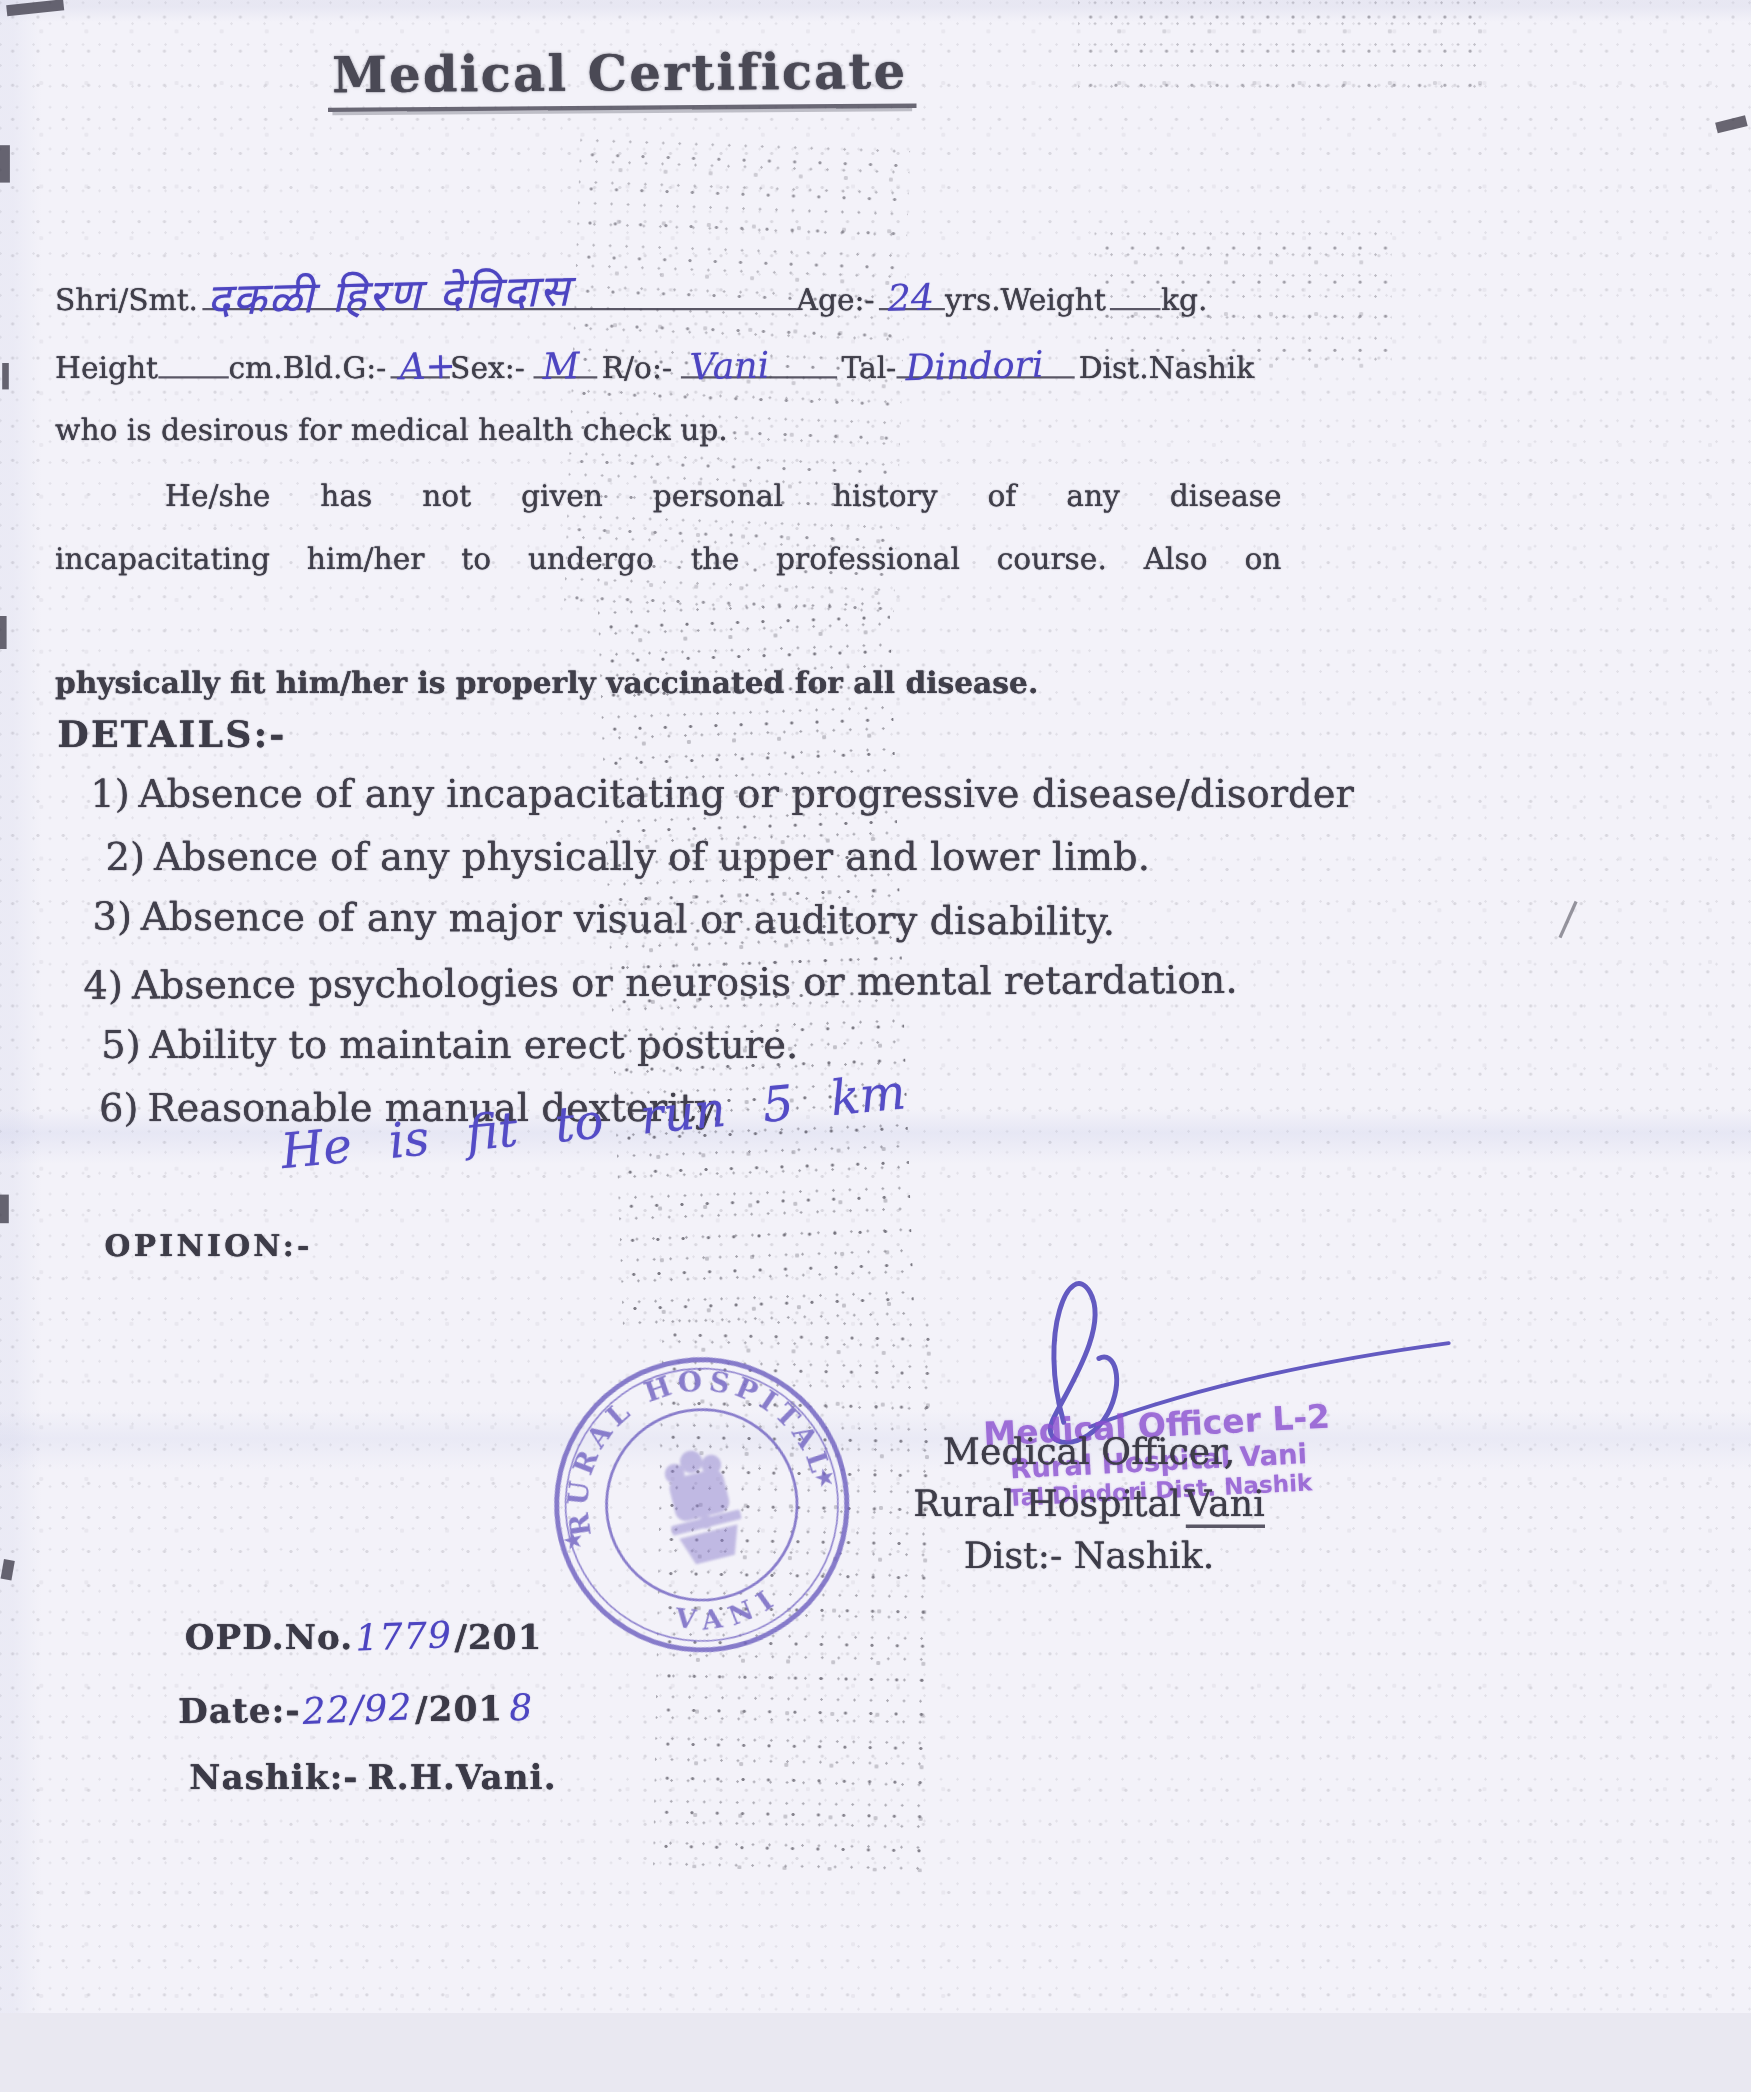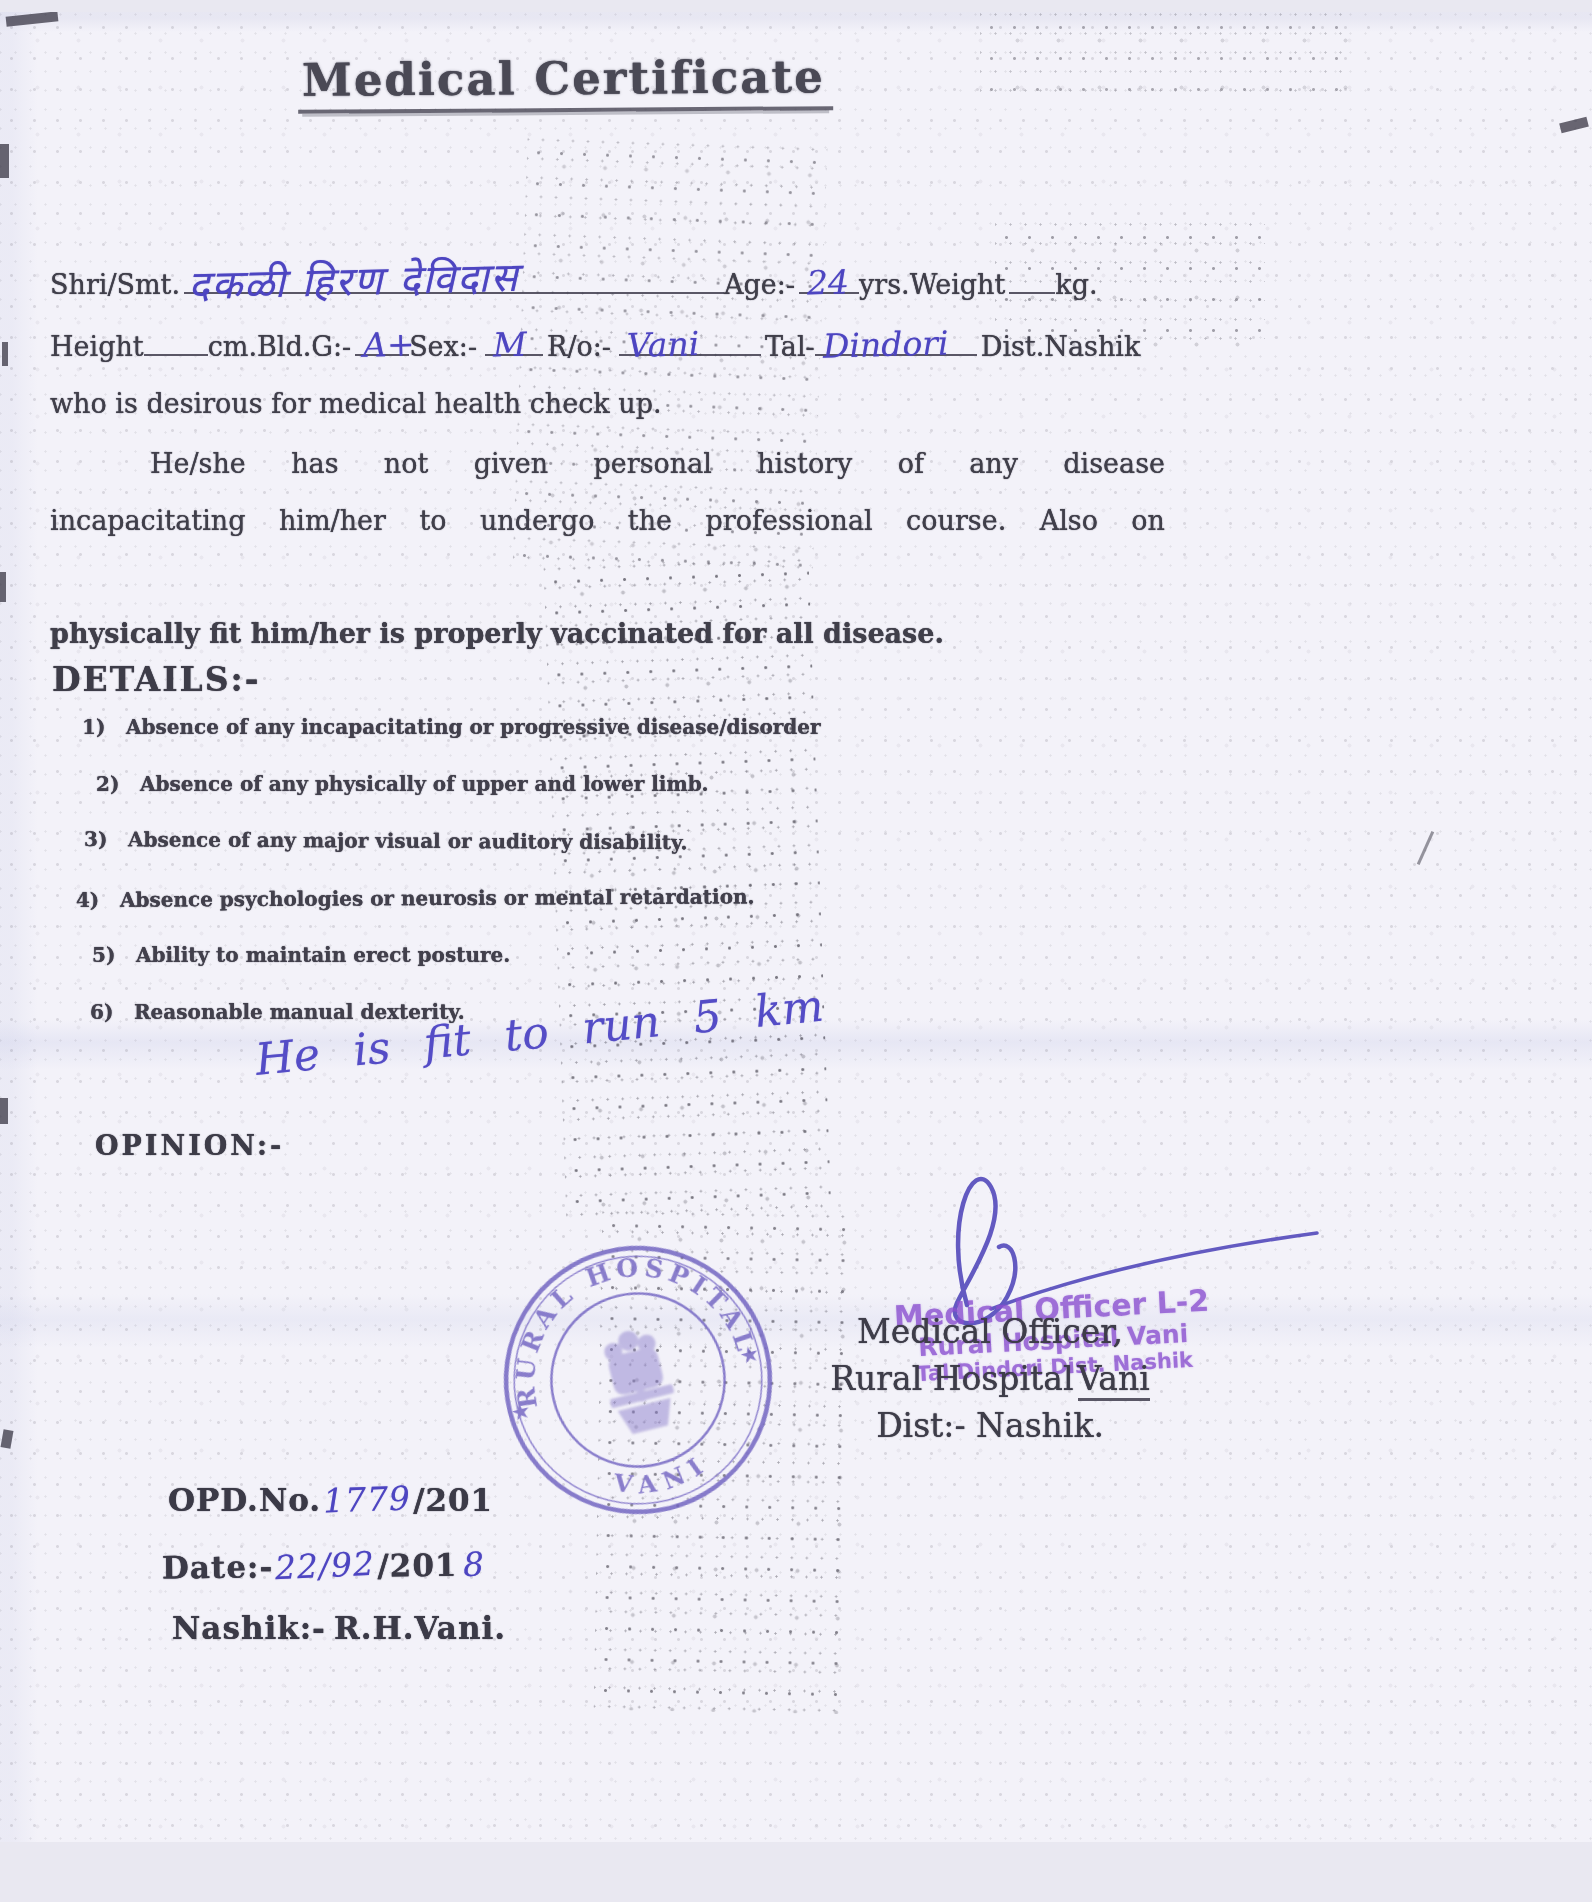--- a/index.html
+++ b/index.html
@@ -1,18 +1,18 @@
 <!DOCTYPE html>
 <html><head>
 <meta charset="utf-8">
 <title>Medical Certificate</title>
 <style>
   html,body{margin:0;padding:0;background:#e9e8f1;}
   .page{
-    position:relative;width:1592px;height:1830px;margin:12px auto;overflow:hidden;
+    position:relative;width:1592px;height:1830px;margin:0 auto;overflow:hidden;
     font-family:"DejaVu Serif","Liberation Serif",serif;color:#403f4a;
     background:
       linear-gradient(180deg, rgba(205,206,228,.30) 0 6px, rgba(205,206,228,0) 20px),
       linear-gradient(180deg, rgba(222,224,240,0) 0 1008px, rgba(198,202,232,.28) 1030px, rgba(222,224,240,0) 1058px, rgba(222,224,240,0) 1282px, rgba(200,204,232,.22) 1308px, rgba(222,224,240,0) 1336px),
       linear-gradient(90deg, rgba(210,212,234,.25) 0 12px, rgba(210,212,234,0) 38px),
       #f3f2f9;
   }
   .printed{ text-shadow:0 0 .7px rgba(45,44,58,.9), 0 0 1.6px rgba(45,44,58,.30); }
   .title{
     position:absolute;left:298px;top:40px;margin:0;
@@ -44,21 +44,21 @@
   .name-blank{width:540px;}
   .name-blank .hw{font-size:40px;bottom:-9px;left:4px;letter-spacing:2px;}
   .age-blank{width:60px;} .wt-blank{width:46px;} .ht-blank{width:64px;}
   .bg-blank{width:54px;} .sex-blank{width:58px;} .ro-blank{width:142px;}
   .tal-blank{width:162px;}
   .gap{margin-right:8px;} .gap-s{margin-right:4px;}
   .details-head{
     position:absolute;left:52px;top:648px;font-size:33px;font-weight:700;
     letter-spacing:2px;color:#3d3c48;
   }
-  .details-list{position:absolute;left:82px;top:703px;font-size:20px;color:#42404c;font-weight:bold;}
+  .details-list{position:absolute;left:82px;top:703px;font-size:35px;color:#42404c;}
   .d-item{height:57px;white-space:nowrap;}
   .d-item .num{display:inline-block;width:44px;}
   .d-item:nth-child(2){margin-left:14px;}
   .d-item:nth-child(3){margin-left:2px;transform:rotate(.3deg);}
   .d-item:nth-child(4){margin-left:-6px;transform:rotate(-.3deg);}
   .d-item:nth-child(5){margin-left:10px;}
   .d-item:nth-child(6){margin-left:8px;}
   .opinion{
     position:absolute;left:95px;top:1118px;font-size:27px;font-weight:700;
     letter-spacing:3px;color:#3d3c48;

